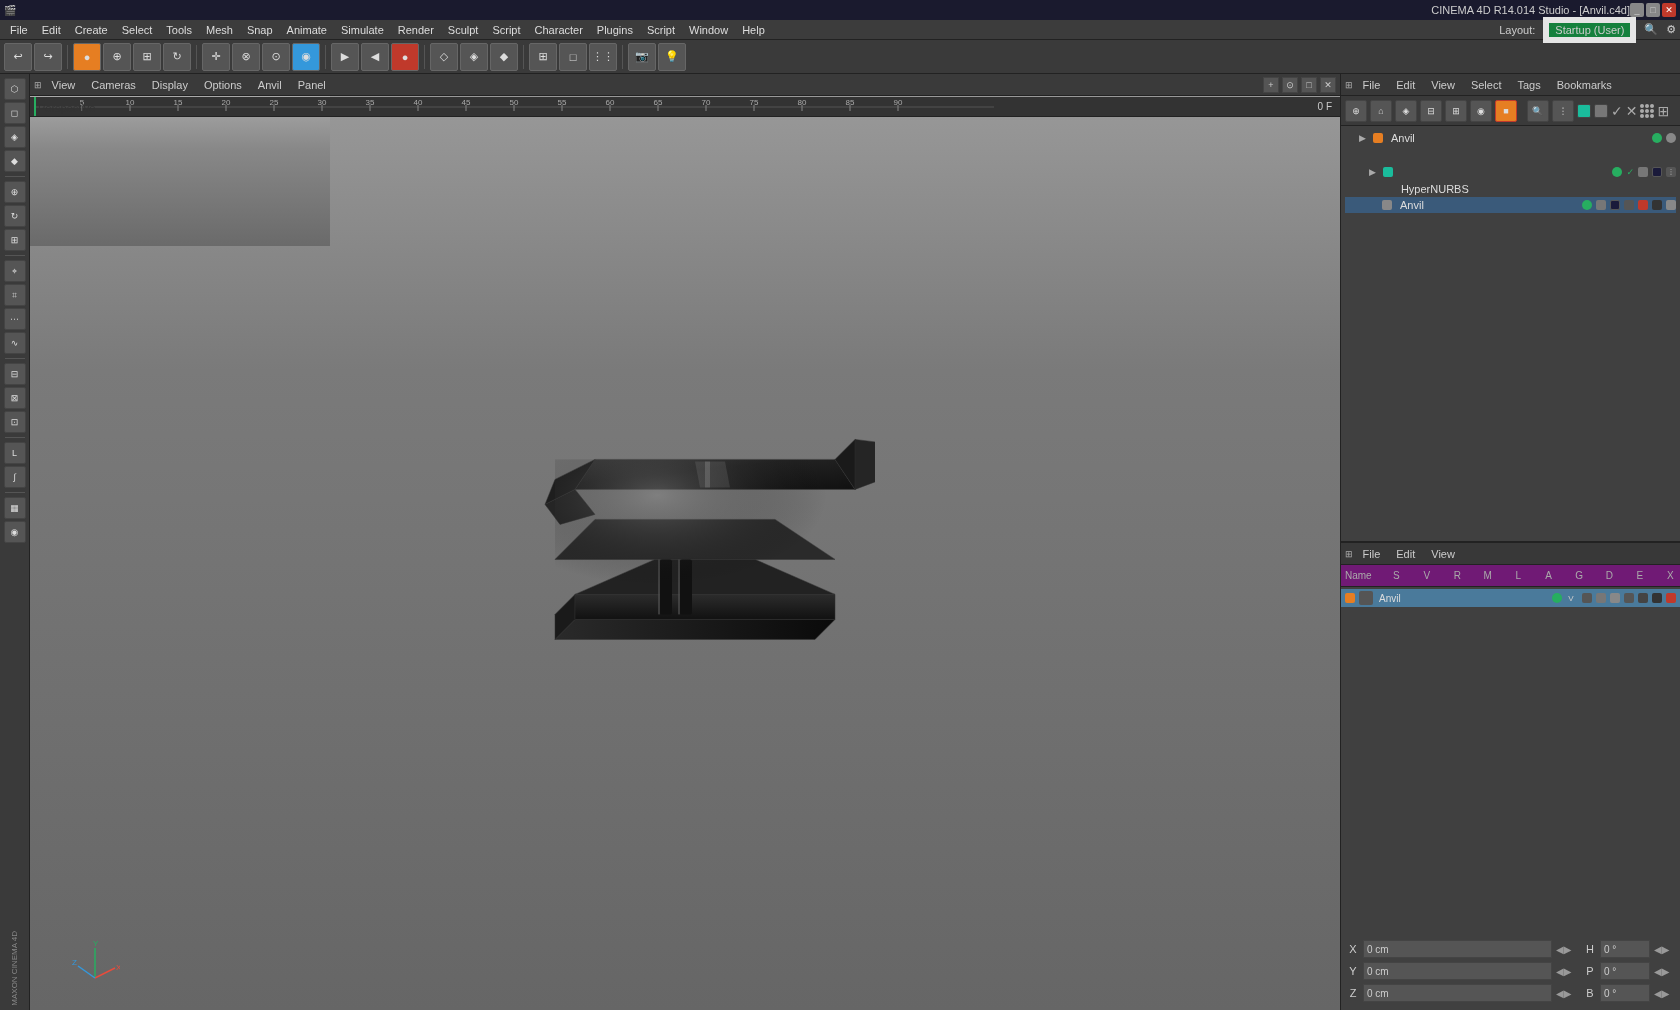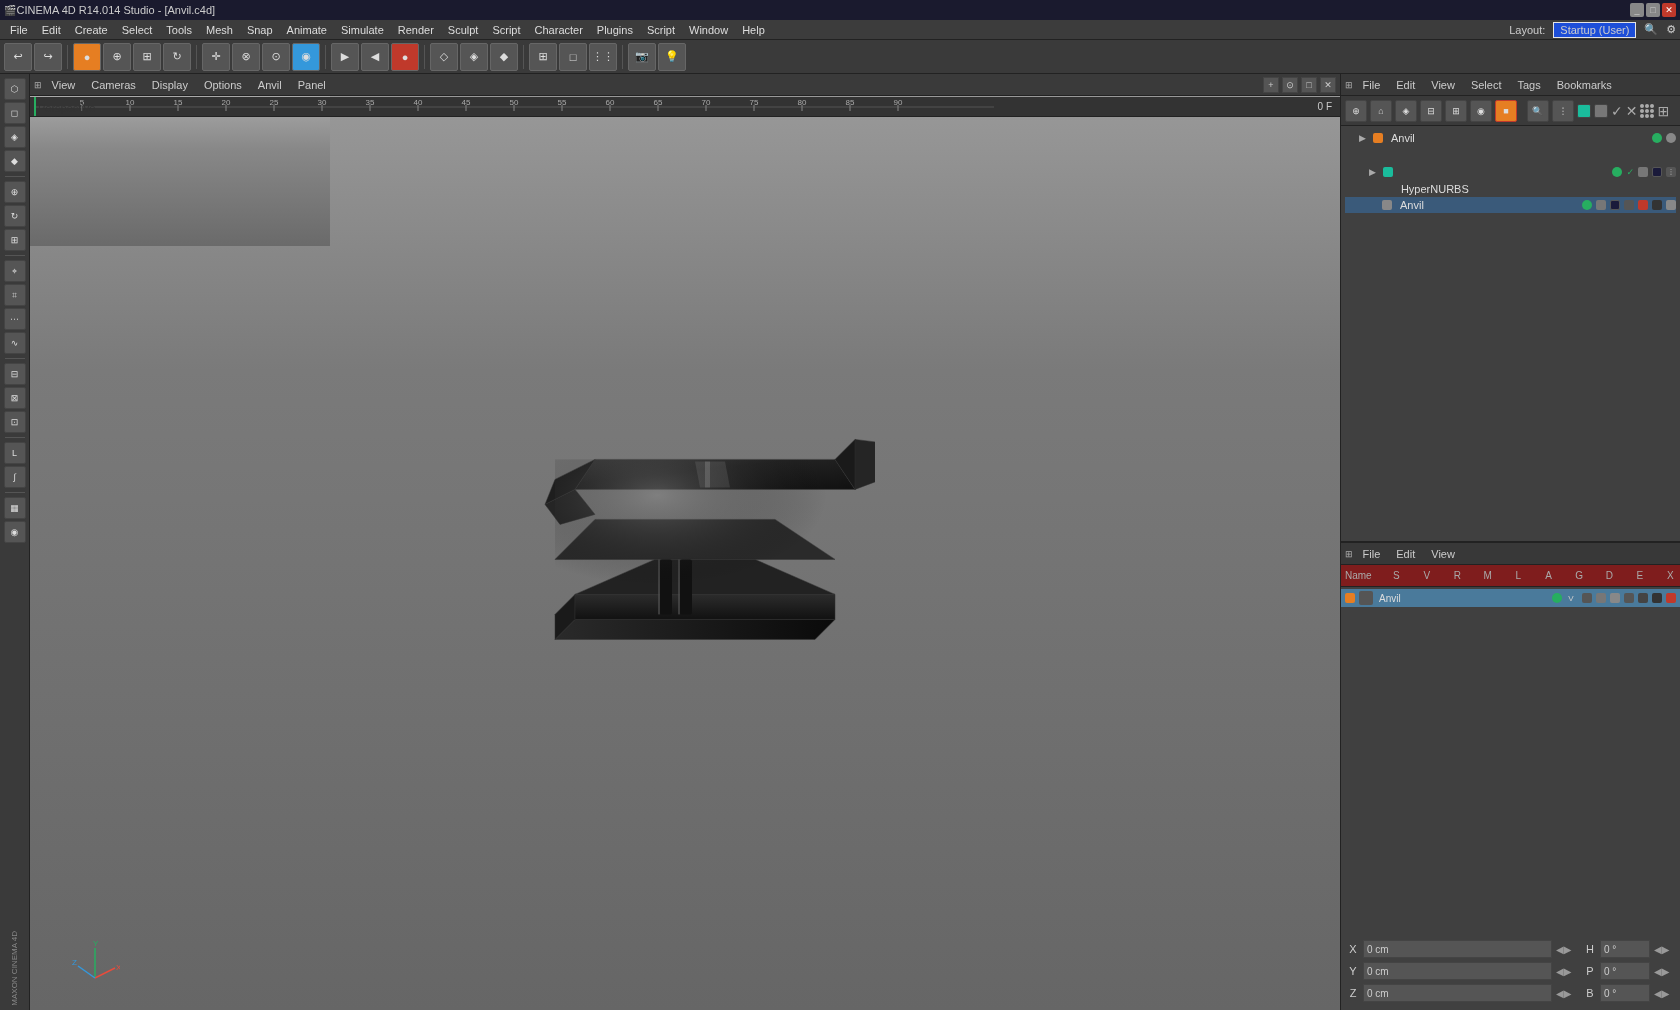--- a/index.html
+++ b/index.html
@@ -3,21 +3,21 @@
   <meta charset="utf-8">
   <style>
     * { margin: 0; padding: 0; box-sizing: border-box; }
     body { width: 1680px; height: 1010px; background: #444; font-family: Arial, sans-serif; font-size: 11px; color: #ccc; overflow: hidden; }
 
     
     #titlebar {
       height: 20px; background: #1a1a2e; display: flex; align-items: center; justify-content: space-between;
       padding: 0 4px; color: #ccc; font-size: 11px;
     }
-    #titlebar .title { flex: 1; text-align: left; }
+    #titlebar .title { flex: 1; text-align: right; }
     #titlebar .win-controls { display: flex; gap: 2px; }
     #titlebar .win-btn { width: 14px; height: 14px; border-radius: 2px; display: flex; align-items: center; justify-content: center; font-size: 9px; cursor: pointer; }
     #titlebar .win-btn.min { background: #888; }
     #titlebar .win-btn.max { background: #888; }
     #titlebar .win-btn.close { background: #c0392b; color: white; }
 
     
     #menubar {
       height: 20px; background: #3c3c3c; display: flex; align-items: center; padding: 0 4px; gap: 2px;
       border-bottom: 1px solid #222;
@@ -197,21 +197,21 @@
 
     
     #obj-list-bottom {
       height: 50%; border-top: 1px solid #222; display: flex; flex-direction: column;
     }
     #obj-list-toolbar {
       height: 22px; background: #383838; display: flex; align-items: center; padding: 0 4px; gap: 4px;
       border-bottom: 1px solid #222;
     }
     #obj-list-header {
-      height: 22px; background: #7f1d1d; display: flex; align-items: center; padding: 0 4px; gap: 19px;
+      height: 22px; background: #701a75; display: flex; align-items: center; padding: 0 4px; gap: 19px;
       border-bottom: 1px solid #222; font-size: 10px; color: #aaa;
     }
     .obj-header-name { flex: 1; }
     .obj-header-col { width: 18px; text-align: center; }
     #obj-list-content {
       flex: 1; background: #404040; overflow: auto; padding: 2px 0;
     }
     .obj-row {
       display: flex; align-items: center; padding: 2px 4px; gap: 2px; cursor: pointer;
     }
@@ -270,21 +270,21 @@
   <span class="menu-item">Render</span>
   <span class="menu-item">Sculpt</span>
   <span class="menu-item">Script</span>
   <span class="menu-item">Character</span>
   <span class="menu-item">Plugins</span>
   <span class="menu-item">Script</span>
   <span class="menu-item">Window</span>
   <span class="menu-item">Help</span>
   <div class="menu-right">
     <span>Layout:</span>
-    <span style="background:#1d4ed8;padding:1px 6px;border:1px solid #e5e5e5;cursor:pointer;">Startup (User)</span>
+    <span style="background:#15803d;padding:1px 6px;border:6px solid #e5e5e5;cursor:pointer;">Startup (User)</span>
     <span style="cursor:pointer;">🔍</span>
     <span style="cursor:pointer;">⚙</span>
   </div>
 </div>
 
 <div id="toolbar">
   <div class="tb-btn" title="Undo">↩</div>
   <div class="tb-btn" title="Redo">↪</div>
   <div class="tb-sep"></div>
   <div class="tb-btn" style="background:#e67e22;">●</div>

